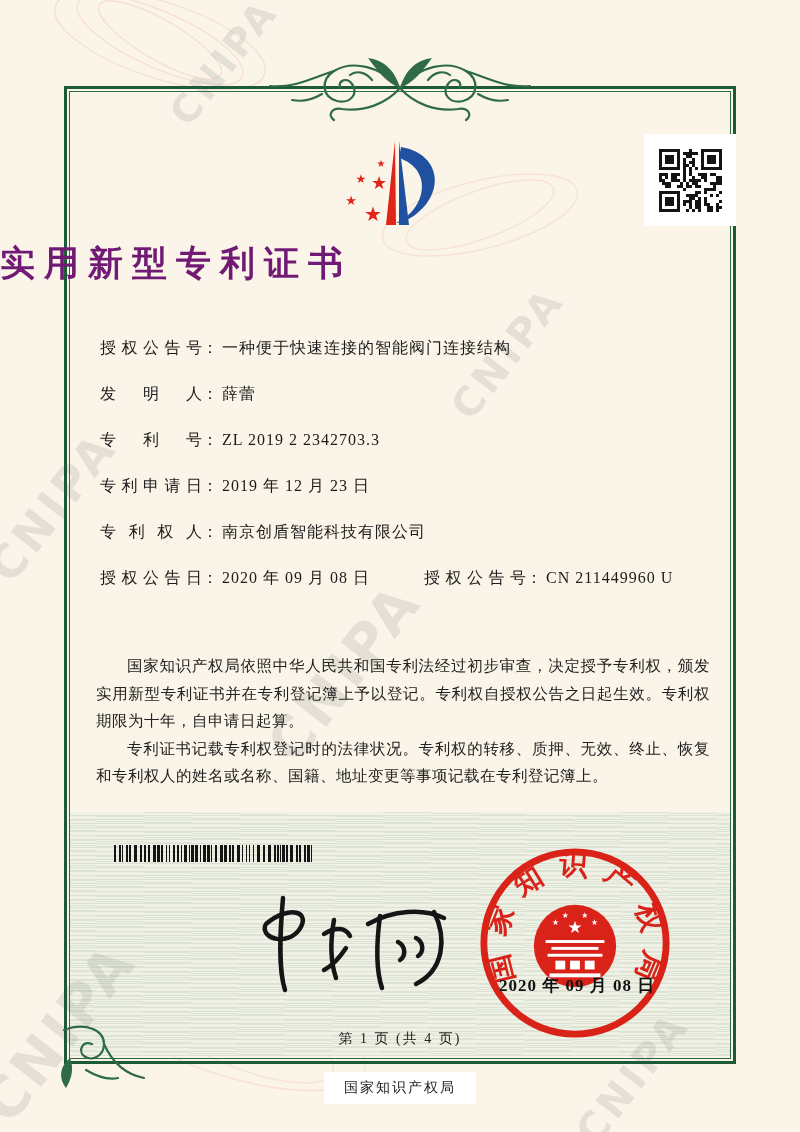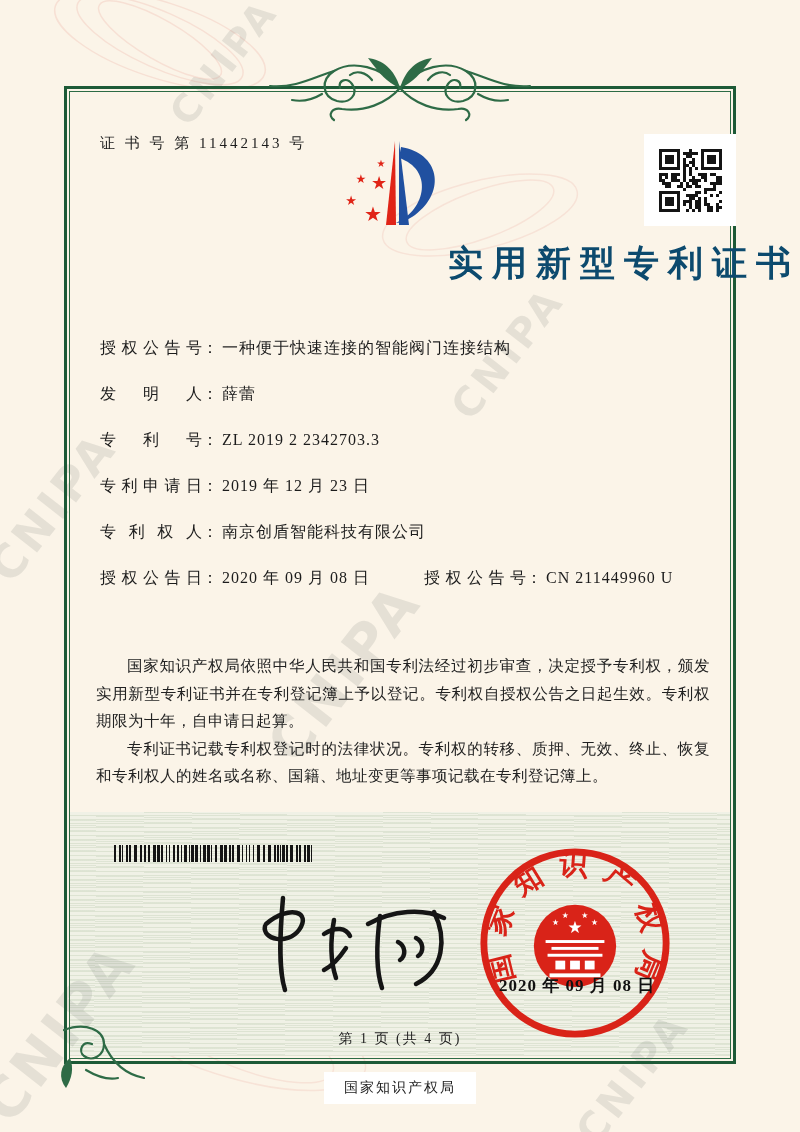--- a/index.html
+++ b/index.html
@@ -10,22 +10,22 @@
   .frame-inner{position:absolute;left:2px;top:2px;right:2px;bottom:2px;border:1px solid #2c6b45;}
   
   .band{position:absolute;left:70px;top:812px;width:660px;height:244px;z-index:1;
         background-color:#f0f1e6;
         background-image:repeating-linear-gradient(0deg,#dde3d2 0px,#dde3d2 1px,rgba(0,0,0,0) 1px,rgba(0,0,0,0) 4px),
                          repeating-linear-gradient(1.2deg,rgba(190,205,180,.35) 0px,rgba(190,205,180,.35) 1px,rgba(0,0,0,0) 1px,rgba(0,0,0,0) 5px);}
   .wm{position:absolute;color:rgba(120,122,120,0.16);font-family:"DejaVu Sans","Liberation Sans",sans-serif;
       font-weight:bold;transform:rotate(-52deg);z-index:2;letter-spacing:4px;white-space:nowrap;}
   .pink-curl{position:absolute;z-index:1;opacity:.55;}
   .cert-no{position:absolute;left:100px;top:134px;font-size:15px;letter-spacing:3px;color:#1d1d1d;z-index:4;}
-  .title{position:absolute;left:0;top:240px;width:100%;text-align:right;font-size:35px;font-weight:bold;
-         letter-spacing:9px;color:#0c4a6e;z-index:4;}
+  .title{position:absolute;left:0;top:240px;width:100%;text-align:left;font-size:35px;font-weight:bold;
+         letter-spacing:9px;color:#701a75;z-index:4;}
   .fields{position:absolute;left:100px;top:338px;width:610px;z-index:4;font-size:16px;color:#1c1c1c;}
   .frow{margin-bottom:26px;line-height:20px;white-space:nowrap;}
   .flabel{display:inline-block;width:102px;text-align:justify;text-align-last:justify;vertical-align:bottom;}
   .fcolon{display:inline-block;margin-right:4px;}
   .fval{letter-spacing:1px;}
   .fgroup2{margin-left:54px;}
   .paras{position:absolute;left:96px;top:652px;width:614px;z-index:4;font-size:15.5px;color:#222;
          line-height:1.78;text-align:justify;letter-spacing:.5px;}
   .paras p{margin:0;text-indent:2em;}
   .qr-box{position:absolute;left:644px;top:134px;width:92px;height:92px;background:#fff;z-index:4;
@@ -93,21 +93,20 @@
 
   <svg class="flourish-bl" width="96" height="72" viewBox="0 0 96 72">
     <g stroke="#2e6b46" fill="none" stroke-width="2.2" stroke-linecap="round">
       <path d="M12,8 C34,0 52,8 52,22 C52,34 40,40 32,34 C26,29 30,18 40,22"></path>
       <path d="M52,22 C60,40 72,52 92,56"></path>
       <path d="M18,36 C8,44 6,56 14,66 C20,56 22,46 18,36" fill="#2e6b46" stroke="none"></path>
       <path d="M34,48 C44,54 56,58 66,56"></path>
     </g>
   </svg>
 
-  <div class="cert-no">证 书 号 第 11442143 号</div>
 
   <svg class="logo" width="130" height="112" viewBox="0 0 130 112">
     <polygon points="60,16 51,100 61,100" fill="#e02417"></polygon>
     <polygon points="64,16 64,100 74,100" fill="#2050a0"></polygon>
     <path d="M66,22 C104,28 112,66 80,90 C73,95 66,98 61,98 C92,84 98,44 64,33 Z" fill="#2050a0"></path>
     <text x="46" y="42" font-size="10" fill="#e02417" text-anchor="middle">★</text>
     <text x="44" y="64" font-size="18" fill="#e02417" text-anchor="middle">★</text>
     <text x="26" y="58" font-size="12" fill="#e02417" text-anchor="middle">★</text>
     <text x="16" y="80" font-size="13" fill="#e02417" text-anchor="middle">★</text>
     <text x="38" y="96" font-size="20" fill="#e02417" text-anchor="middle">★</text>

